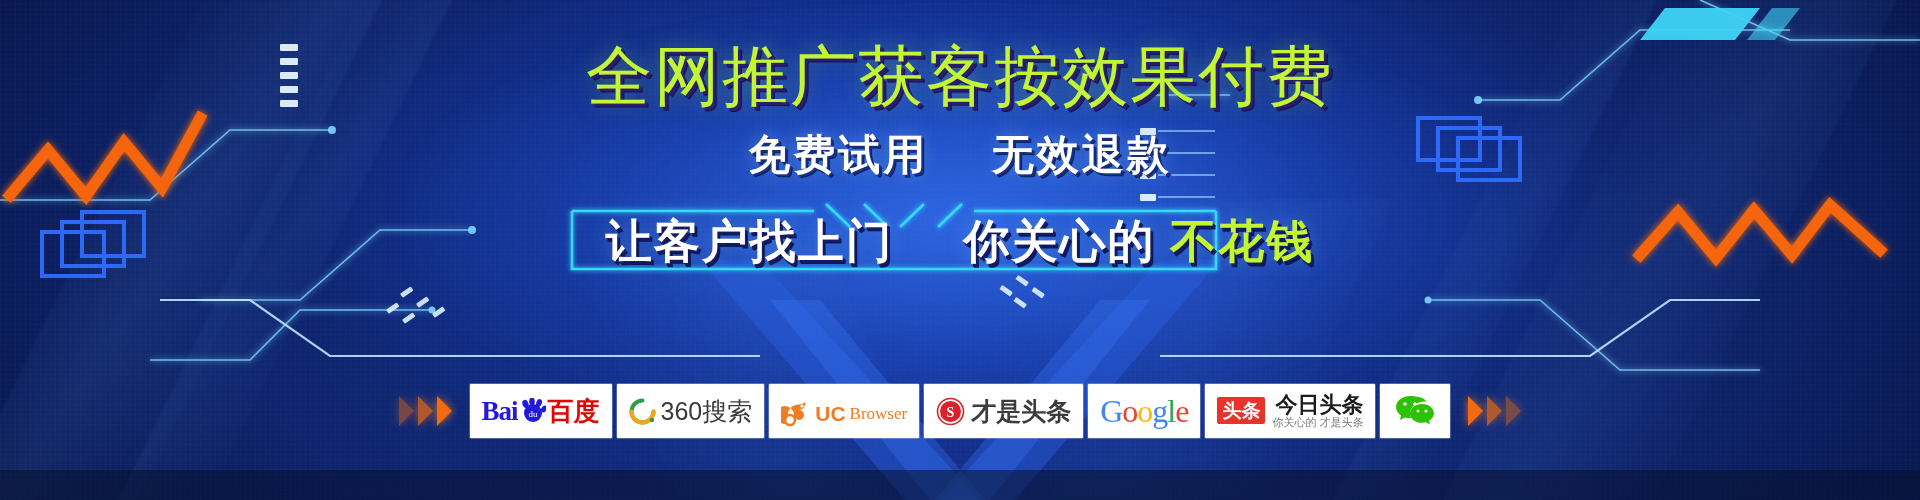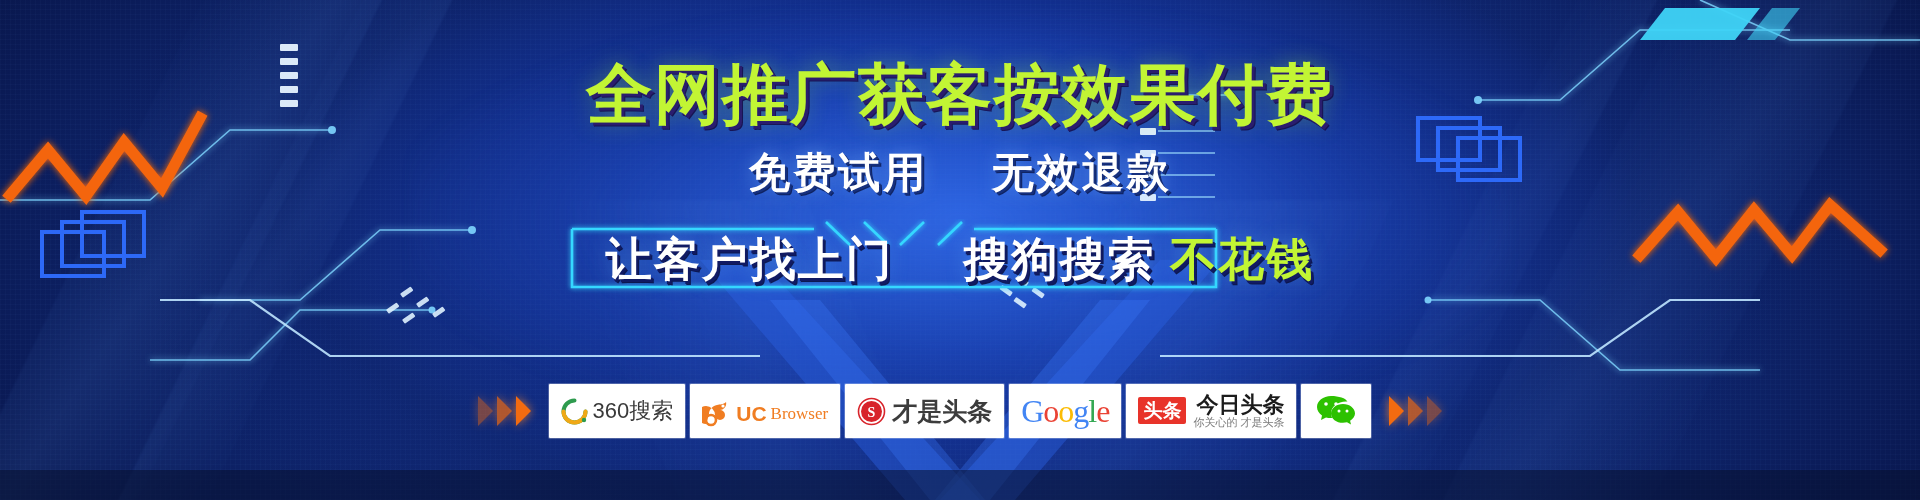--- a/index.html
+++ b/index.html
@@ -54,24 +54,24 @@
   .deco { position:absolute; inset:0; }
   .deco svg { position:absolute; left:0; top:0; }
 
   
   .text-wrap {
     position:absolute; left:0; right:0; top:0;
     display:flex; flex-direction:column; align-items:center;
   }
 
   .headline {
-    margin-top:60px;
+    margin-top:42px;
     font-size:66px;
     line-height:1.04;
-    font-weight:bold;
+    font-weight:normal;
     letter-spacing:2px;
     color:#c2f534;
     text-shadow:
       3px 3px 0 #2a1d6e,
       4px 4px 0 rgba(20,10,70,.85),
       0 0 22px rgba(170,255,60,.35);
     white-space:nowrap;
   }
 
   .subline {
@@ -140,21 +140,21 @@
   .logo-cell:last-child { margin-right:0; }
 
   
   .baidu { display:flex; align-items:center; gap:2px; }
   .baidu .bai { color:#2319dc; font-size:27px; font-weight:bold; font-family:"Liberation Serif", serif; letter-spacing:-1px; }
   .baidu .paw { width:26px; height:26px; position:relative; }
   .baidu .cn { color:#e10602; font-size:26px; font-weight:bold; letter-spacing:0px; }
 
   .s360 { display:flex; align-items:center; gap:5px; }
   .s360 .ring { width:27px; height:27px; }
-  .s360 .txt { color:#3a3a3a; font-size:22px; letter-spacing:0px; }
+  .s360 .txt { color:#3a3a3a; font-size:25px; letter-spacing:0px; }
 
   .uc { display:flex; align-items:center; gap:4px;margin-top:6px; }
   .uc .sq { width:30px; height:28px; }
   .uc .t1 { color:#f07d22; font-size:21px; font-weight:bold; }
   .uc .t2 { color:#f07d22; font-size:17px;font-family:Liberation Serif, serif; }
 
   .sogou { display:flex; align-items:center; gap:6px; }
   .sogou .circ { width:29px; height:29px; }
   .sogou .txt { color:#3c3c3c; font-size:25px; font-weight:bold; }
 
@@ -342,36 +342,52 @@
           <path d="M8,10 L8,68 L652,68 L652,10"></path>
           <path d="M262,3 L286,26"></path>
           <path d="M300,3 L324,26"></path>
           <path d="M336,26 L360,3"></path>
           <path d="M374,26 L398,3"></path>
         </g>
       </svg>
       <div class="frame-text">
         <span class="w">让客户找上门</span>
         <span class="gap"></span>
-        <span class="w">搜狗搜索</span>
+        <span class="w">你关心的</span>
         <span class="g">不花钱</span>
       </div>
     </div>
   </div>
 
   <div class="logo-strip">
 
     <div class="chev-group">
       <span class="chev c1"></span>
       <span class="chev c2"></span>
       <span class="chev c3"></span>
     </div>
 
     <div class="logos">
 
+      <div class="logo-cell">
+        <div class="baidu">
+          <span class="bai">Bai</span>
+          <span class="paw">
+            <svg width="26" height="26" viewBox="0 0 26 26">
+              <circle cx="13" cy="15" r="9" fill="#2319dc"></circle>
+              <ellipse cx="5.5" cy="6" rx="3" ry="4.2" fill="#2319dc" transform="rotate(-20 5.5 6)"></ellipse>
+              <ellipse cx="12" cy="3.5" rx="2.8" ry="4" fill="#2319dc"></ellipse>
+              <ellipse cx="19" cy="5" rx="2.8" ry="4" fill="#2319dc" transform="rotate(18 19 5)"></ellipse>
+              <ellipse cx="24" cy="11" rx="2.6" ry="3.6" fill="#2319dc" transform="rotate(35 24 11)"></ellipse>
+              <text x="13" y="19" font-size="9" fill="#ffffff" text-anchor="middle" font-family="Liberation Serif, serif">du</text>
+            </svg>
+          </span>
+          <span class="cn">百度</span>
+        </div>
+      </div>
 
       <div class="logo-cell">
         <div class="s360">
           <span class="ring">
             <svg width="27" height="27" viewBox="0 0 27 27">
               <path d="M13.5,2.5 a11,11 0 1,0 11,11" fill="none" stroke="#2e9b4e" stroke-width="4" stroke-linecap="round"></path>
               <path d="M24.5,13.5 a11,11 0 0,1 -11,11 a11,11 0 0,1 -11,-11" fill="none" stroke="#f0a816" stroke-width="4" stroke-linecap="round"></path>
               <circle cx="23" cy="22" r="2.2" fill="#2e9b4e"></circle>
             </svg>
           </span>

